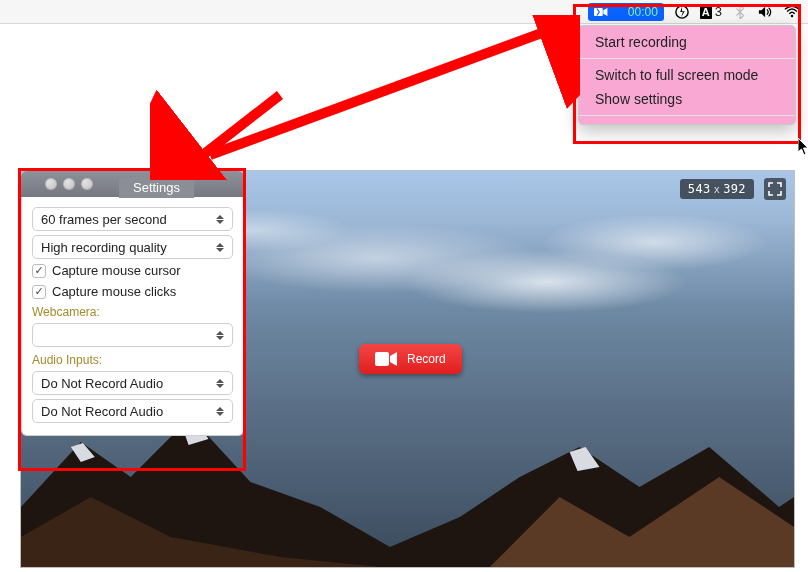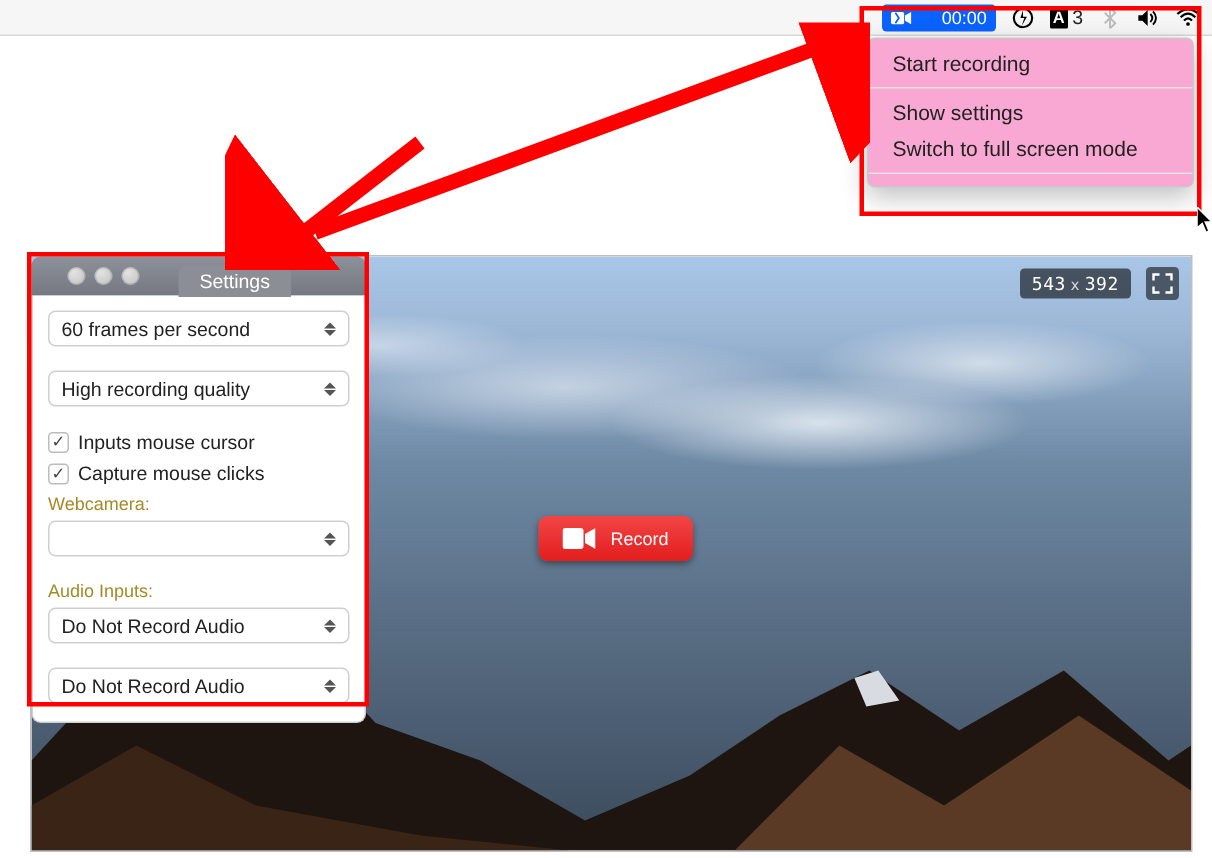--- a/index.html
+++ b/index.html
@@ -8,21 +8,21 @@
 
   
   .menubar {
     position: absolute; top: 0; left: 0; right: 0; height: 24px;
     background: #f6f6f6;
     display: flex; align-items: center; justify-content: flex-end;
     padding-right: 8px; gap: 10px; font-size: 13px; color: #222;
     border-bottom: 1px solid #d8d8d8;
   }
   .menubar .rec-badge {
-    background: #0a63ff; color: #ffffff; border-radius: 3px;
+    background: #0a63ff; color: #86efac; border-radius: 3px;
     height: 18px; display: flex; align-items: center; gap: 20px;
     padding: 0 6px; font-size: 12px; font-weight: 500;
   }
   .menubar .rec-badge svg { width: 14px; height: 10px; }
   .menubar .flashdisable { display:flex; align-items:center;}
   .menubar .adobe { font-weight: 700; font-size: 11px; background:#000;color:#fff;padding:1px 2px;border-radius:1px;}
   .menubar .num3 { font-size:13px; }
   .menubar .bt { color:#bbb; }
   .menubar svg.icon { width:16px; height:14px; display:block; }
 
@@ -119,21 +119,21 @@
     padding: 3px 14px; border-radius: 5px 5px 0 0;
     position:relative; top:3px;
   }
   .settings-body {
     background:#fff; border:1px solid #cfcfcf; border-top:none;
     border-bottom-left-radius:6px; border-bottom-right-radius:6px;
     padding: 10px 10px 12px;
   }
   .sel {
     width:100%; height:24px; border:1px solid #cfcfcf; border-radius:5px;
-    background:#fff; font-size:13px; padding: 0 22px 0 8px; margin-bottom:16px;
+    background:#fff; font-size:13px; padding: 0 22px 0 8px; margin-bottom:4px;
     position:relative; display:flex; align-items:center; color:#222;
   }
   .sel .stepper {
     position:absolute; right:4px; top:3px; width:12px; height:16px;
     display:flex; flex-direction:column; justify-content:center; gap:1px;
   }
   .sel .stepper span {
     width:0;height:0;border-left:4px solid transparent;border-right:4px solid transparent;
   }
   .sel .stepper .up{border-bottom:4px solid #555;}
@@ -182,22 +182,22 @@
     <svg class="icon" viewBox="0 0 18 14">
         <path d="M1 4 Q9 -3 17 4 M3.5 6.5 Q9 1 14.5 6.5 M6 9 Q9 5.5 12 9" stroke="#000" stroke-width="1.6" fill="none"></path>
         <circle cx="9" cy="11.5" r="1.4" fill="#000"></circle>
       </svg>
   </span>
 </div>
 
 <div class="dropdown">
   <div class="item"><span>Start recording</span></div>
   <hr>
+  <div class="item"><span>Switch to full screen mode</span></div>
   <div class="item"><span>Show settings</span></div>
-  <div class="item"><span>Switch to full screen mode</span></div>
   <hr>
 </div>
 
 <div class="recorder-window">
   <div class="recorder-inner">
     <div class="sky"></div>
     <div class="clouds"></div>
     <div class="mountains">
       <svg viewBox="0 0 775 180" preserveAspectRatio="none">
         <path d="M0 180 L0 120 L60 55 L110 90 L170 30 L230 95 L300 120 L370 160 L440 130 L500 90 L560 60 L620 100 L690 60 L760 120 L775 110 L775 180 Z" fill="#1e1510"></path>
@@ -242,21 +242,21 @@
     </div>
     <div class="sel">
       <span>High recording quality</span>
       <span class="stepper">
           <span class="up"></span>
           <span class="dn"></span>
         </span>
     </div>
     <div class="chk-row">
       <div class="chk">✓</div>
-      <span>Inputs mouse cursor</span>
+      <span>Capture mouse cursor</span>
     </div>
     <div class="chk-row">
       <div class="chk">✓</div>
       <span>Capture mouse clicks</span>
     </div>
     <div class="section-label">Webcamera:</div>
     <div class="sel">
       <span class="stepper">
           <span class="up"></span>
           <span class="dn"></span>

